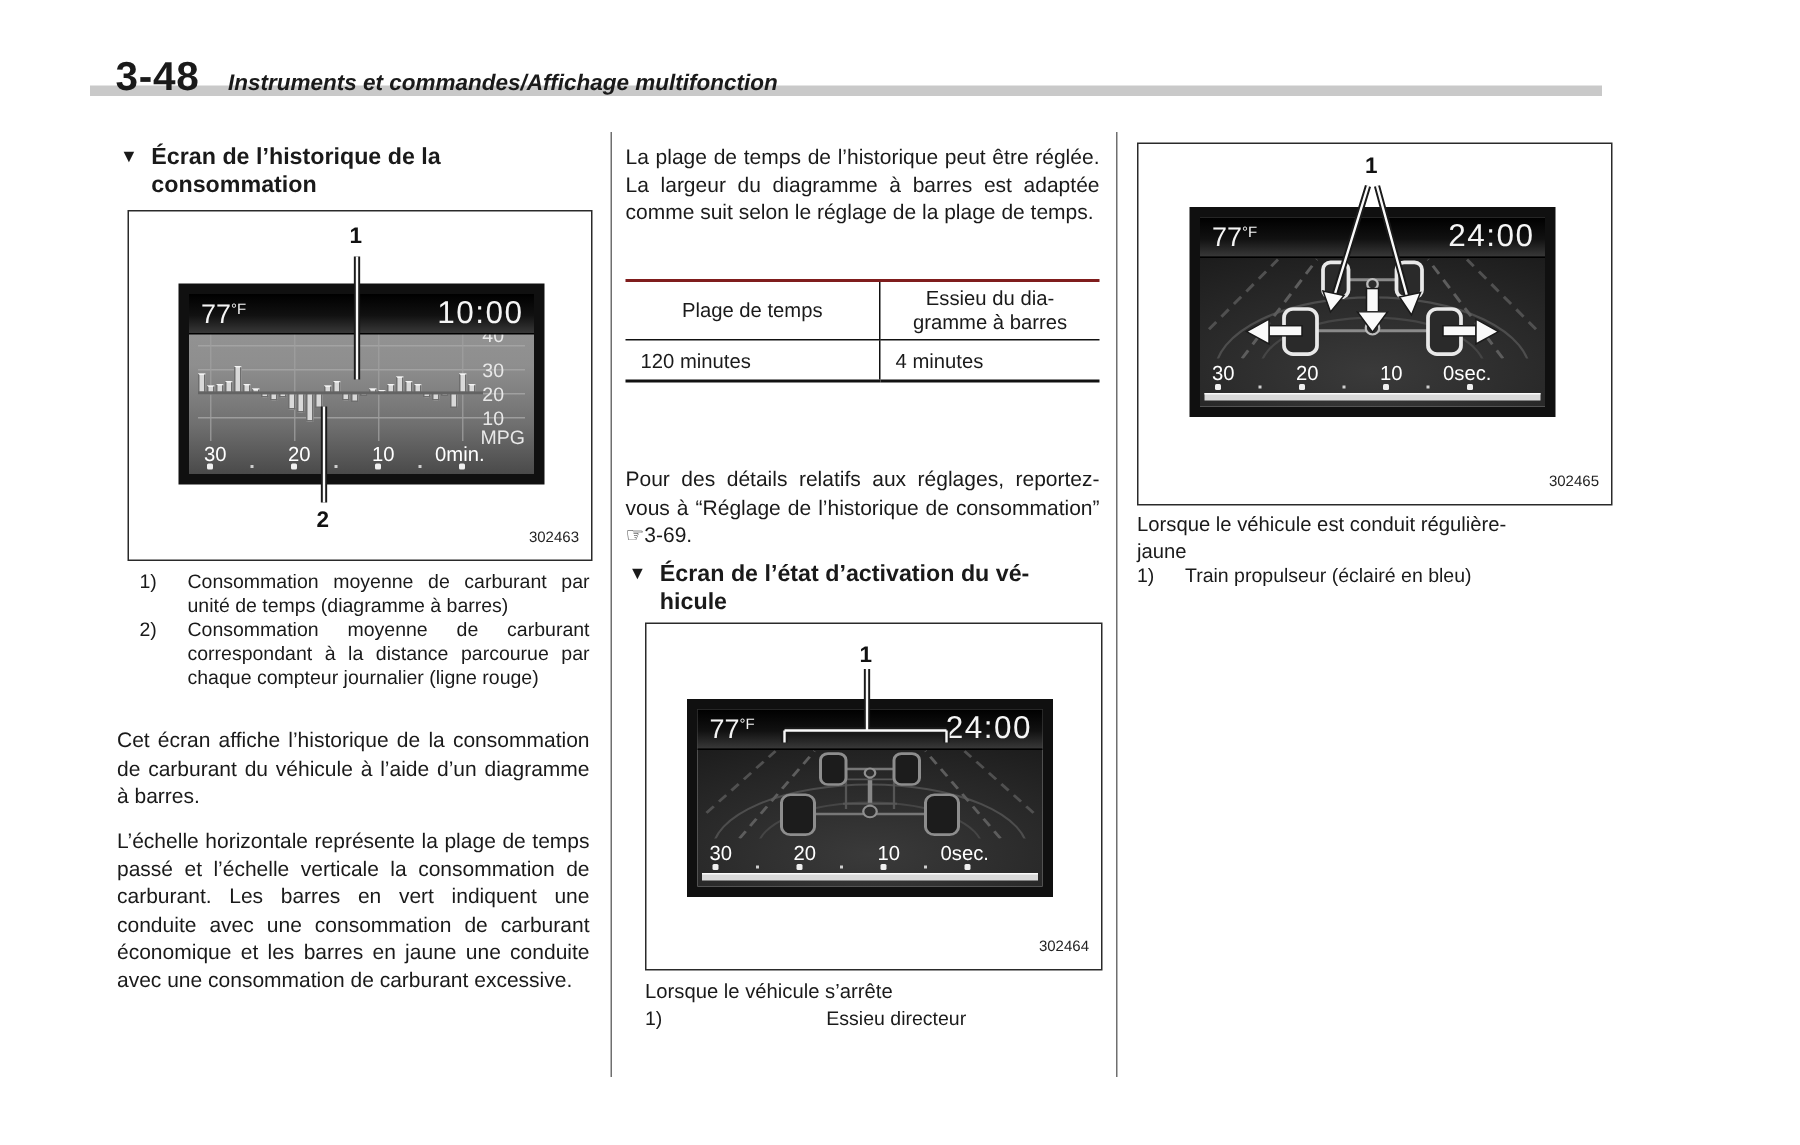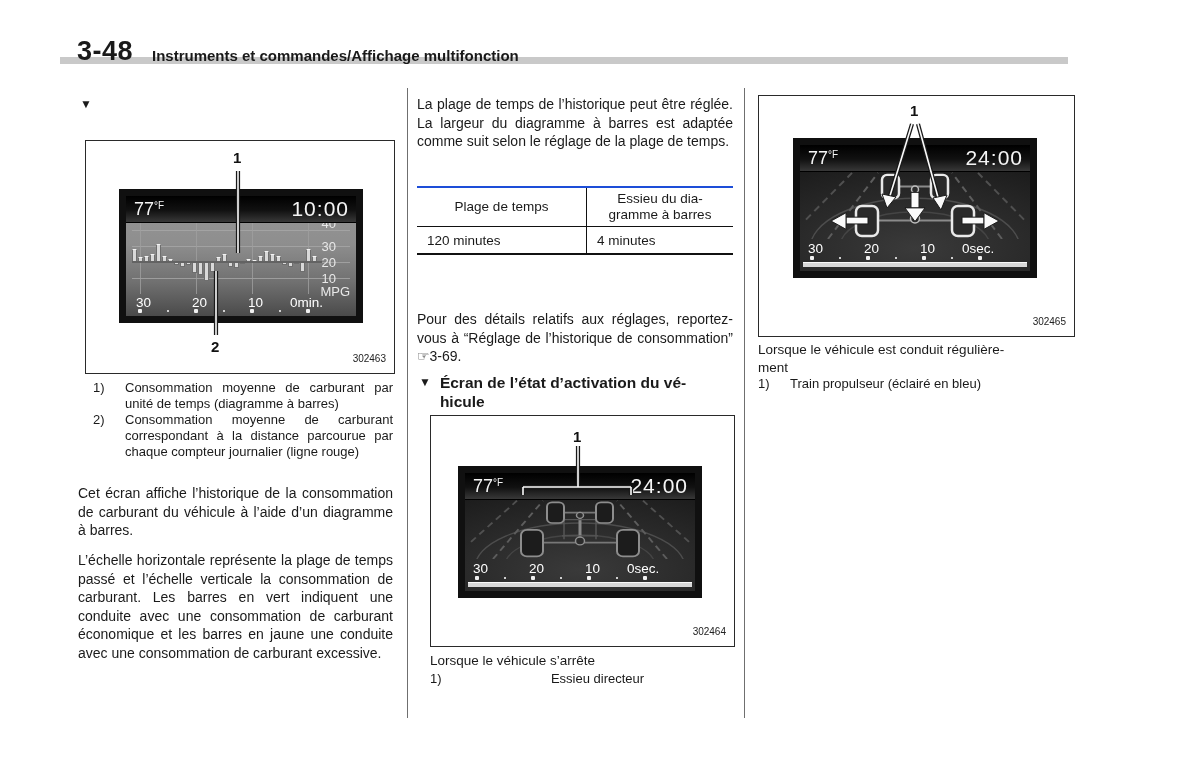--- a/index.html
+++ b/index.html
@@ -2,21 +2,21 @@
 <html><head>
 <meta charset="utf-8">
 <style>
   html,body{margin:0;padding:0;}
   body{width:1200px;height:763px;background:#ffffff;position:relative;overflow:hidden;
        font-family:"Liberation Sans","DejaVu Sans",sans-serif;color:#1a1a1a;}
   .abs{position:absolute;}
   
   .hdr-rule{left:60px;top:57px;width:1008px;height:7px;background:#c9c9c9;}
   .page-num{left:77px;top:36px;font-size:27px;font-weight:bold;letter-spacing:.5px;}
-  .hdr-title{left:152px;top:47px;font-size:15px;font-weight:bold;}
+  .hdr-title{left:152px;top:47px;font-size:15px;font-weight:bold;font-style:italic;}
   
   .vrule{top:88px;height:630px;width:1px;background:#6f6f6f;}
   .v1{left:407px;} .v2{left:744px;}
   
   .sect-head{font-size:15.5px;font-weight:bold;line-height:19px;display:flex;}
   .sect-head .tri{font-size:12px;margin-right:9px;line-height:19px;}
   
   .para{font-size:14px;line-height:18.5px;text-align:justify;}
   .legend-row{display:flex;font-size:13px;line-height:16px;}
   .legend-row .ln{width:32px;flex:none;}
@@ -52,36 +52,39 @@
   
   .scr-veh{background:radial-gradient(120% 95% at 50% 82%, #3a3a3a 0%, #262626 52%, #121212 100%);}
   .progress{position:absolute;left:3px;right:3px;bottom:4px;height:4px;
             background:#d8d8d8;border-top:1px solid #fafafa;}
   
   table.spec{border-collapse:collapse;font-size:13.5px;width:316px;}
   table.spec td{border-bottom:1.5px solid #111;}
   table.spec tr.thead td{text-align:center;line-height:16px;padding:3px 2px;}
   table.spec td.c1{width:158px;border-right:1.5px solid #111;}
   table.spec tr.trow td{height:24px;padding-left:10px;}
-  .t-top{border-top:2px solid #1d4ed8;}
+  .t-top{border-top:2px solid #7f1d1d;}
   .t-bot{border-bottom:2px solid #111 !important;}
   .cap{font-size:13.5px;font-weight:normal;line-height:18px;}
 </style>
 </head>
 <body>
 
 <div class="abs hdr-rule"></div>
 <div class="abs page-num">3-48</div>
 <div class="abs hdr-title">Instruments et commandes/Affichage multifonction</div>
 
 <div class="abs vrule v1"></div>
 <div class="abs vrule v2"></div>
 
 <div class="abs sect-head" style="left:80px;top:95px;width:300px;">
   <span class="tri">▼</span>
+  <span>
+    <span>Écran de l’historique de la</span><br><span>consommation</span>
+  </span>
 </div>
 
 <div class="abs figbox" style="left:85px;top:140px;width:308px;height:232px;">
   <div class="screen scr-fuel" style="left:33px;top:48px;width:230px;height:120px;">
     <div class="chart">
       <div class="hgrid" style="top:8px;"></div>
       <div class="hgrid" style="top:24px;"></div>
       <div class="hgrid" style="top:40px;"></div>
       <div class="hgrid" style="top:56px;"></div>
       <div class="vgrid" style="left:8px;"></div>
@@ -299,20 +302,20 @@
     <path class="cl-dark" d="M153 28 L130 103 M159 28 L180 105"></path>
     <path class="cl-light" d="M153 28 L130 103 M159 28 L180 105"></path>
     <polygon points="128,112 123,98 137,101" class="cl-fill"></polygon>
     <polygon points="182,114 174,102 188,99" class="cl-fill"></polygon>
   </svg>
   <div class="callout-num" style="left:151px;top:6px;">1</div>
   <div class="fignum">302465</div>
 </div>
 
 <div class="abs cap" style="left:758px;top:341px;width:315px;">
-  <span>Lorsque le véhicule est conduit régulière-</span><br><span>ment</span>
+  <span>Lorsque le véhicule est conduit régulière-</span><br><span>jaune</span>
 </div>
 <div class="abs" style="left:758px;top:376px;width:315px;">
   <div class="legend-row">
     <span class="ln">1)</span>
     <span class="lt" style="text-align:left;">Train propulseur (éclairé en bleu)</span>
   </div>
 </div>
 
 </body></html>

